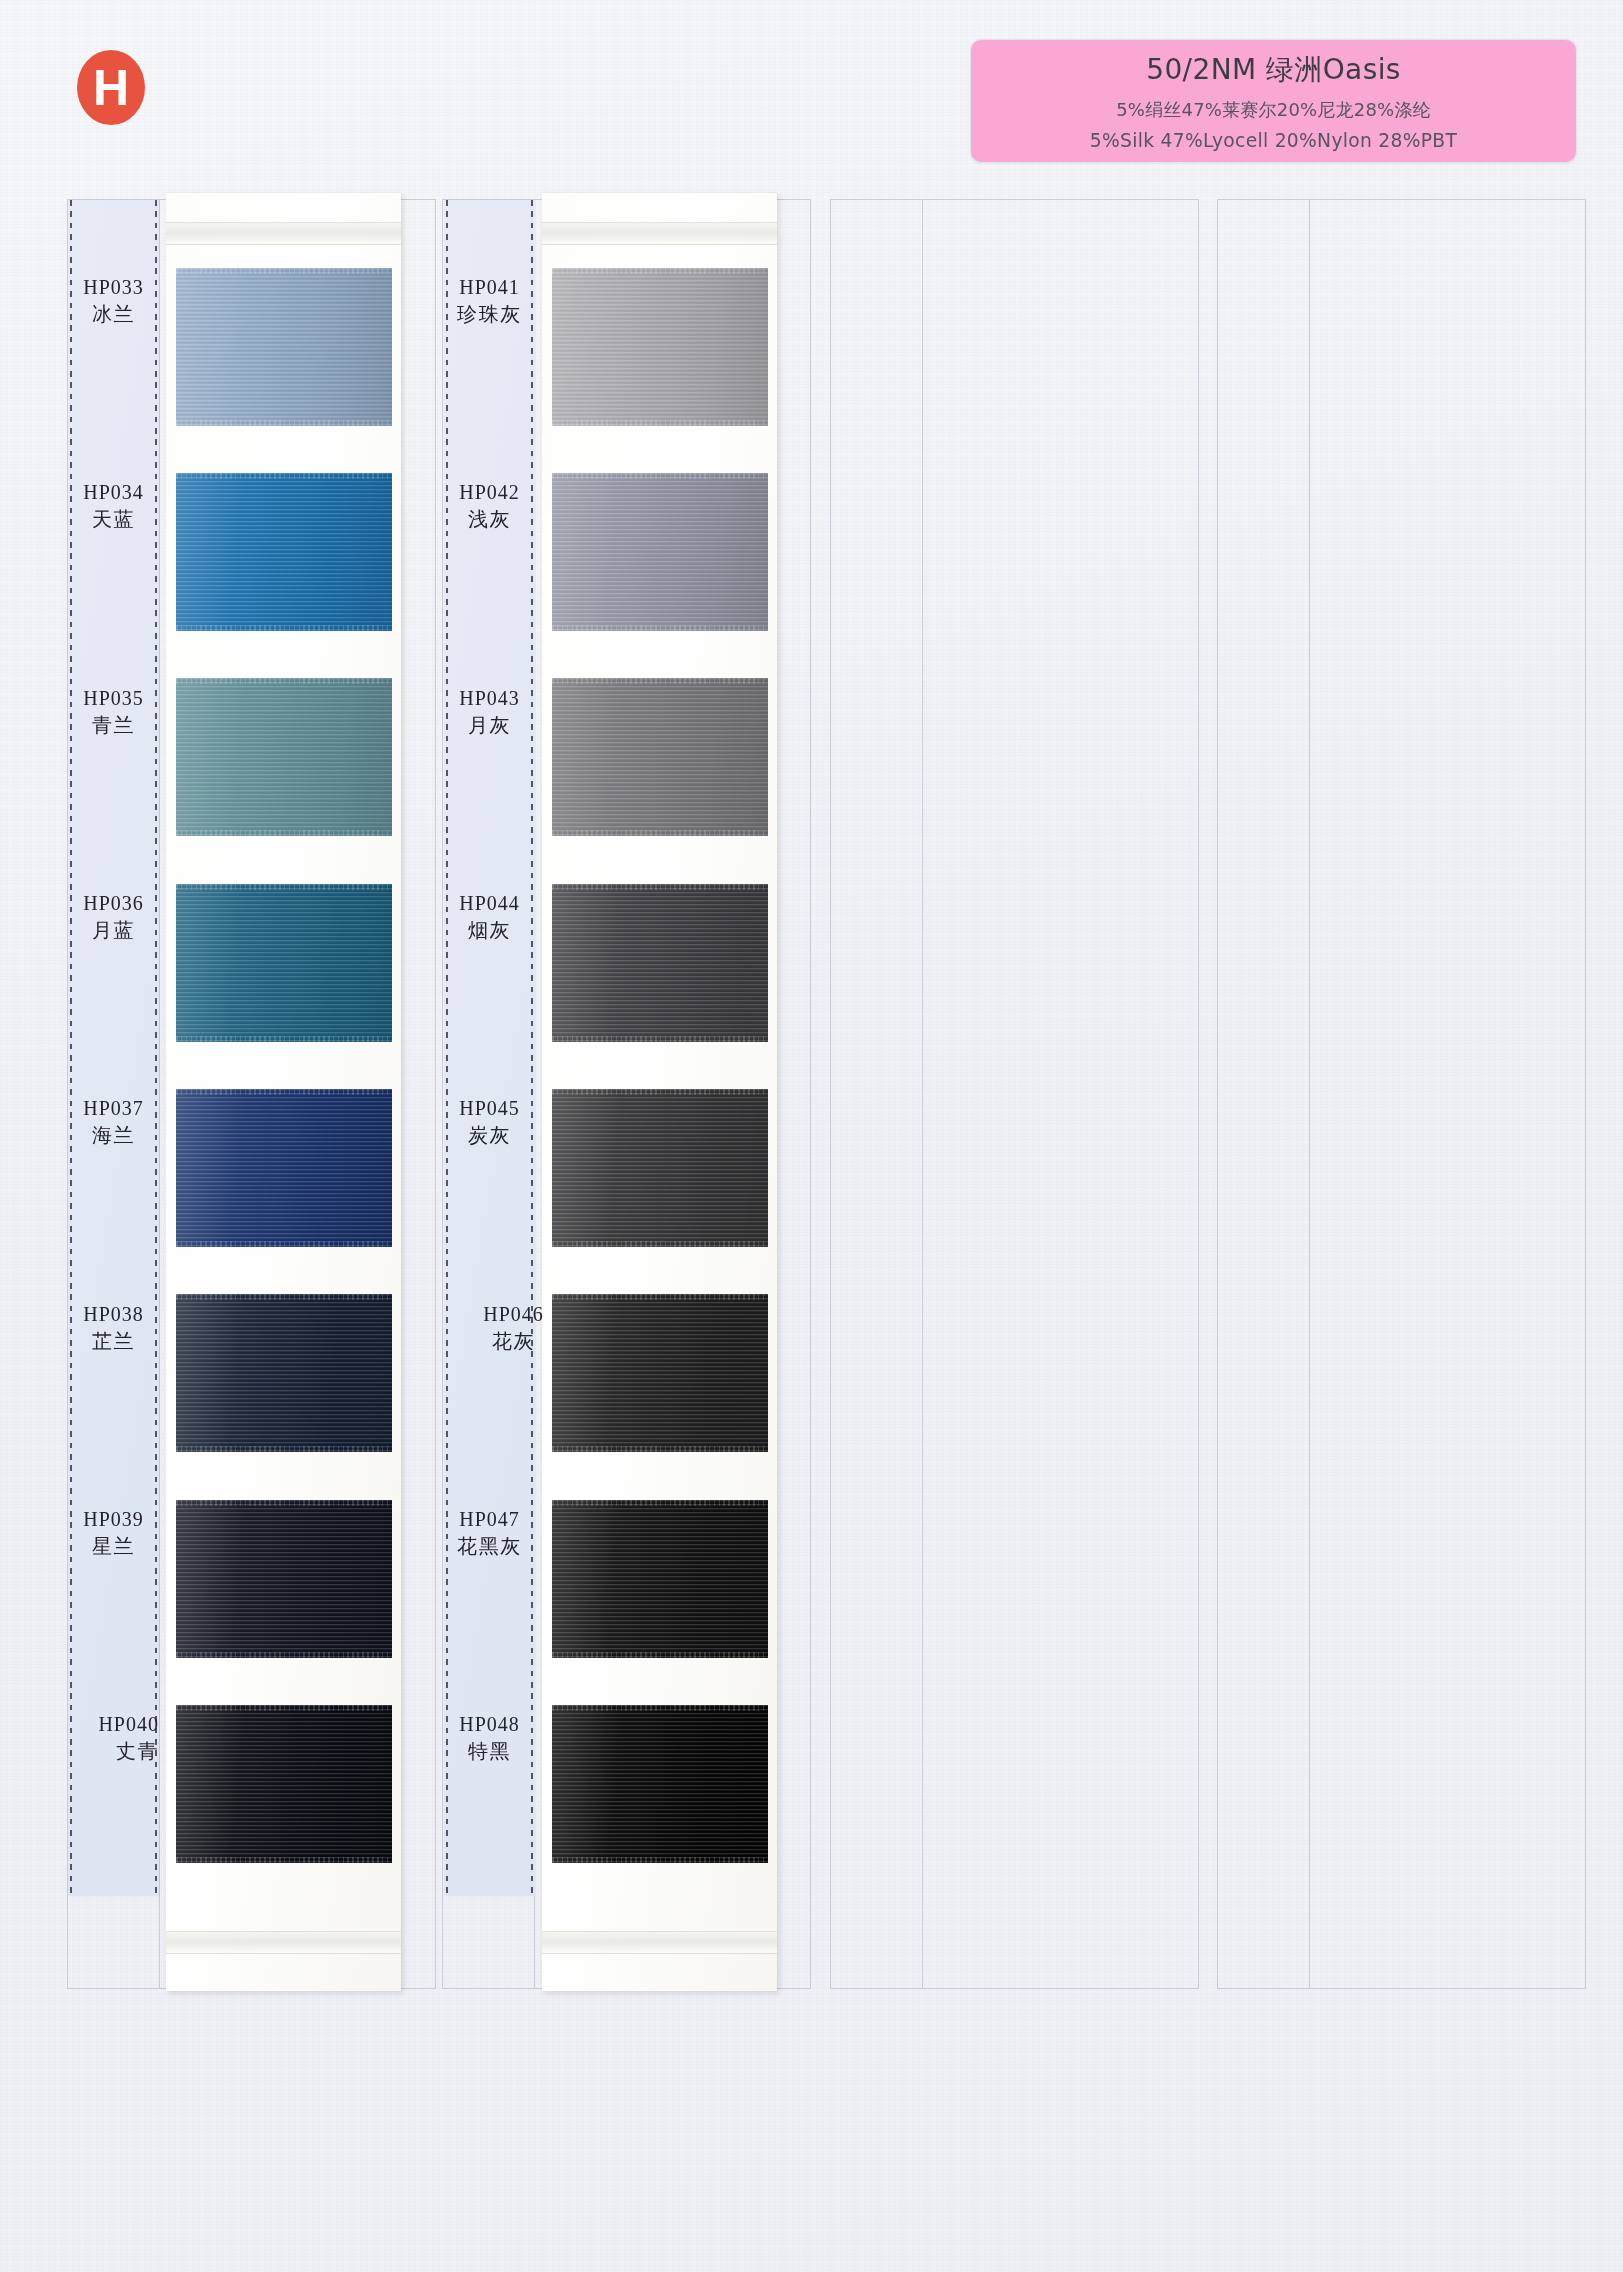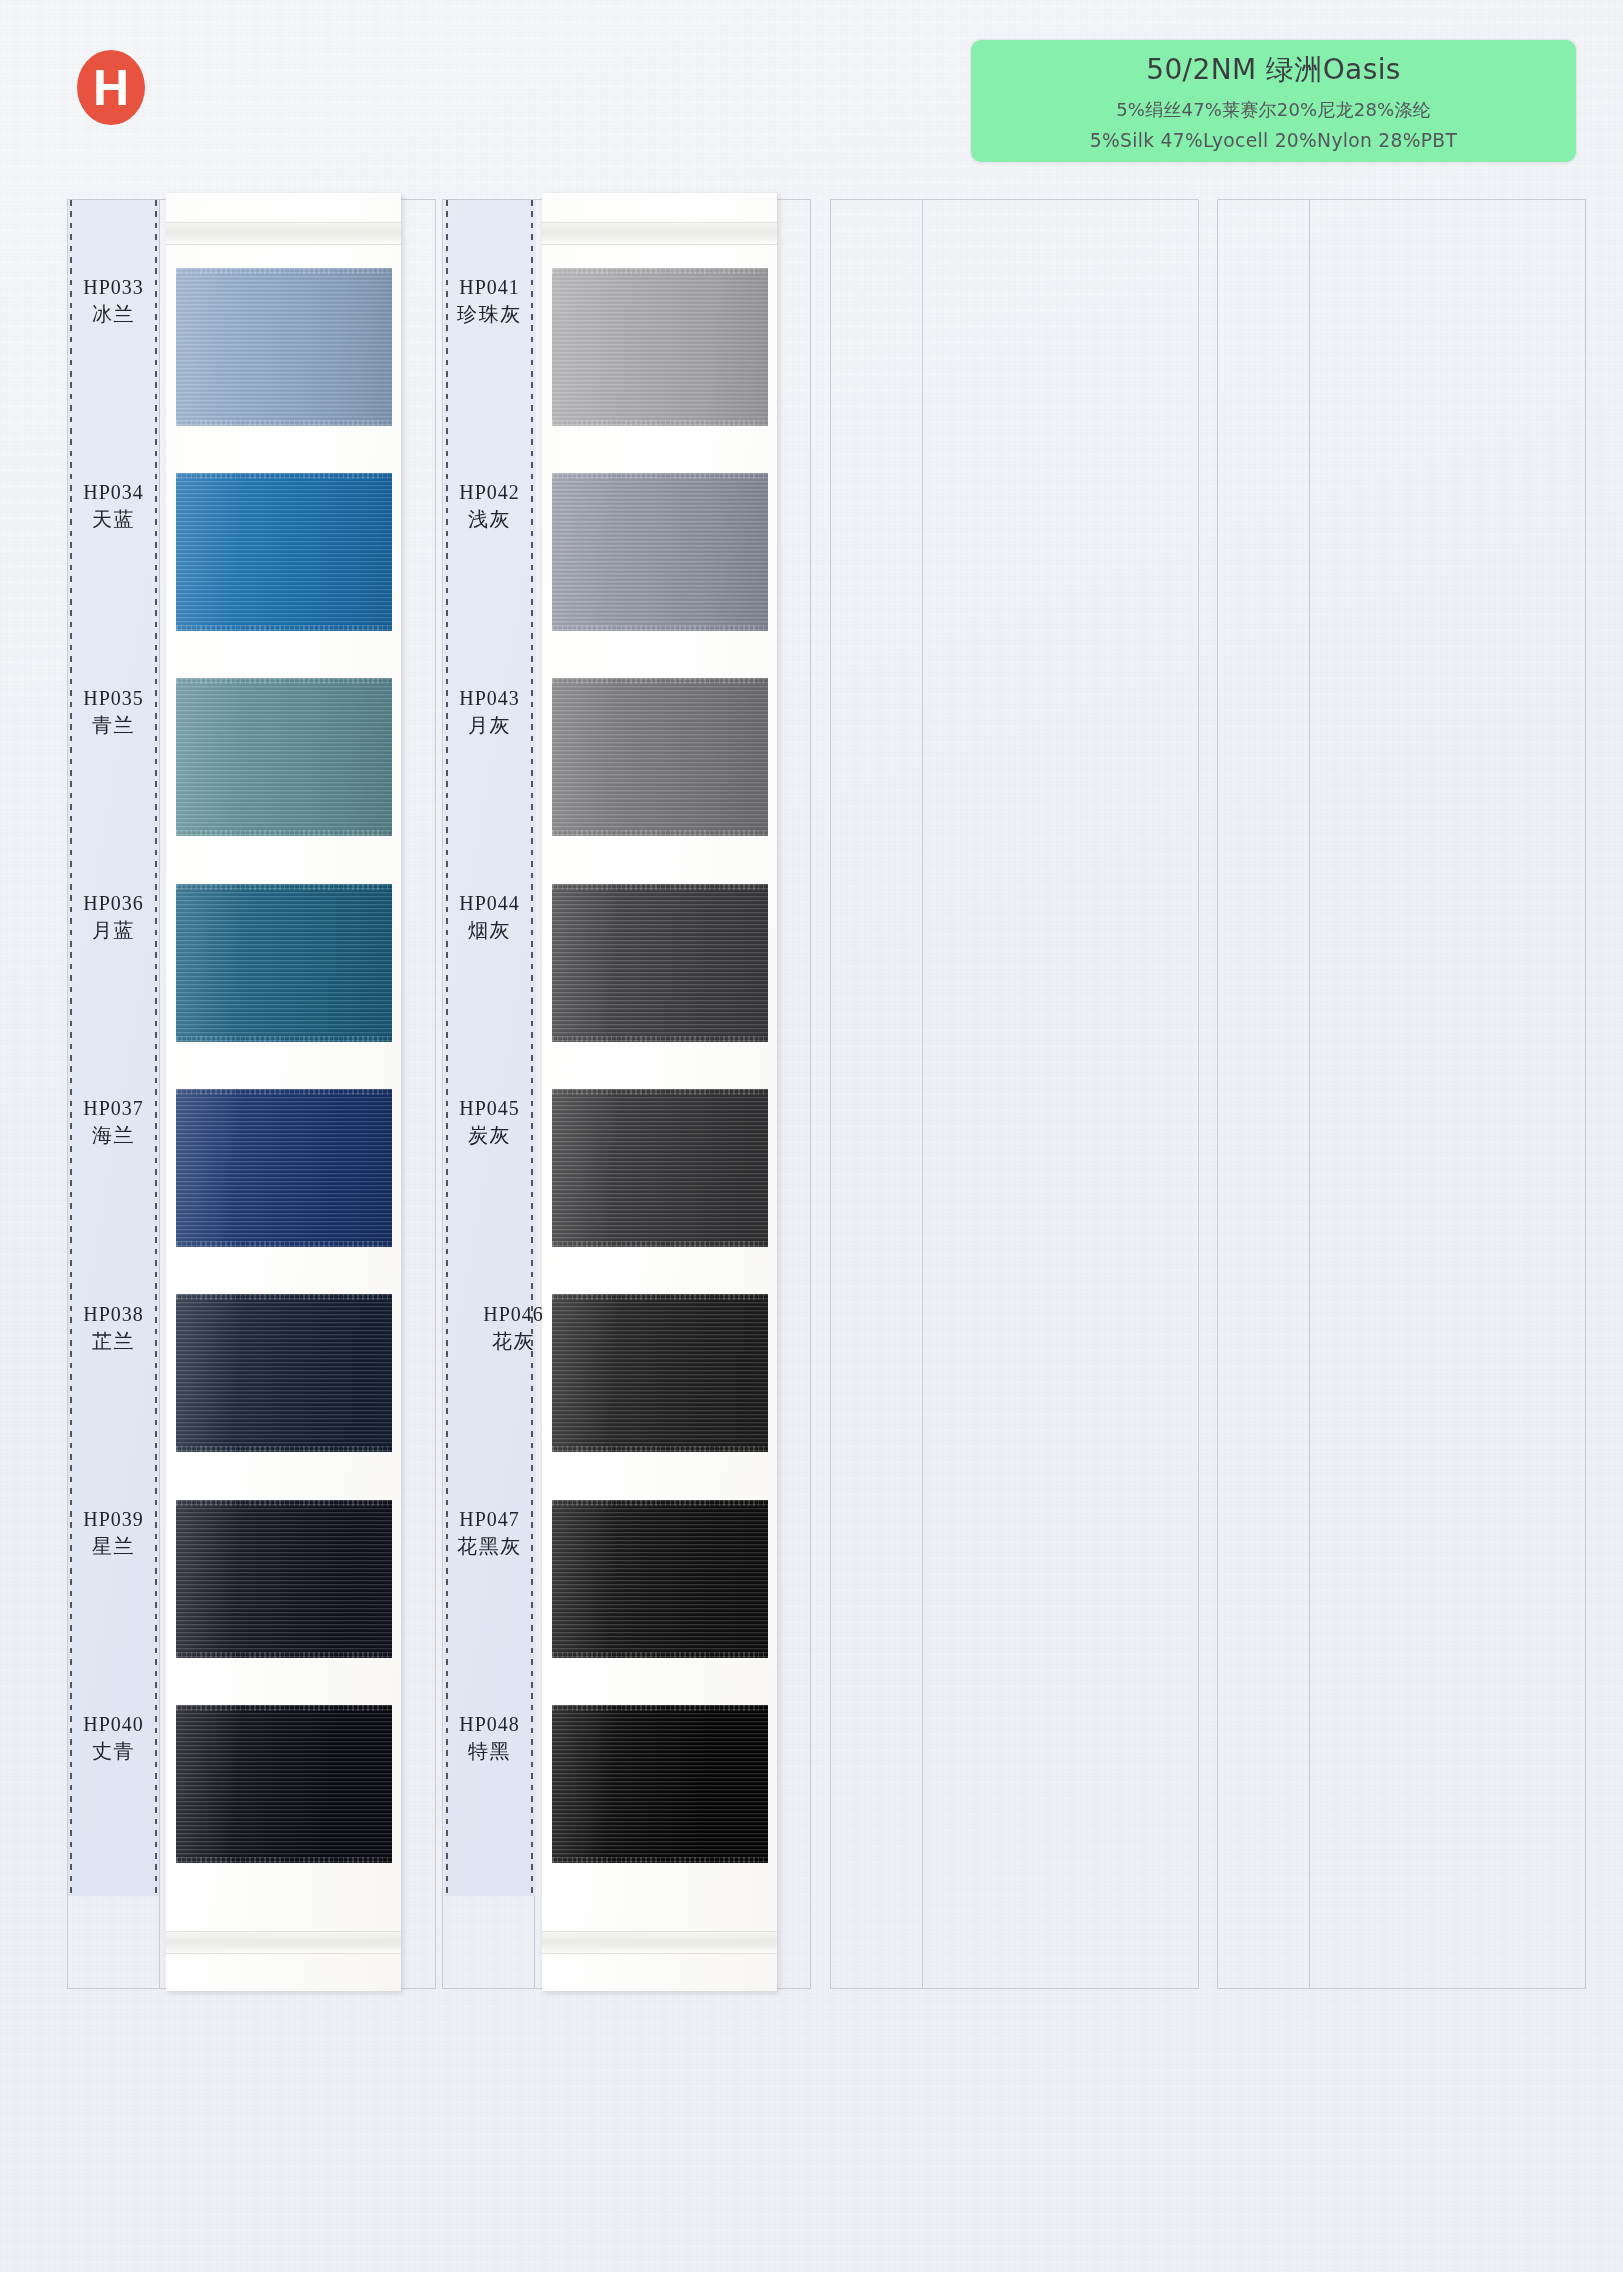--- a/index.html
+++ b/index.html
@@ -28,21 +28,21 @@
     letter-spacing:0;line-height:1;
   }
   .brand-name{
     margin-left:18px;color:#e8533f;
     font-family:"DejaVu Sans",sans-serif;font-weight:700;
     font-size:62px;letter-spacing:1.6px;line-height:1;white-space:nowrap;
   }
 
   .spec-box{
     position:absolute;left:970px;top:39px;width:605px;height:122px;
-    background:#86efac;border:0.8px solid #e3e5ec;border-radius:11.4px;
+    background:#f9a8d4;border:0.8px solid #e3e5ec;border-radius:11.4px;
     box-shadow:0 0.8px 2.4px rgba(0,0,0,.05);
     display:flex;flex-direction:column;align-items:center;justify-content:center;
     z-index:5;
   }
   .spec-title{
     font-family:"DejaVu Sans",sans-serif;font-size:28px;color:#3c3c42;
     letter-spacing:0.4px;margin-bottom:9px;white-space:nowrap;
   }
   .spec-cn{
     font-family:"DejaVu Sans",sans-serif;font-size:18px;color:#55555c;
@@ -229,21 +229,21 @@
         <span class="name">海兰</span>
       </div>
       <div class="lbl" style="top: 1101px;">
         <span class="code">HP038</span>
         <span class="name">芷兰</span>
       </div>
       <div class="lbl" style="top: 1306px;">
         <span class="code">HP039</span>
         <span class="name">星兰</span>
       </div>
-      <div class="lbl" style="top: 1511px;">
+      <div class="lbl" style="top: 1511px; text-align: right;">
         <span class="code">HP040</span>
         <span class="name">丈青</span>
       </div>
     </div>
     <div class="col-frame" style="left: 442px; width: 369px;">
       <div class="divider" style="left: 91px;"></div>
     </div>
     <div class="yarn-card" style="left: 542px;">
       <div class="wrap-band top"></div>
       <div class="wrap-band bottom"></div>

